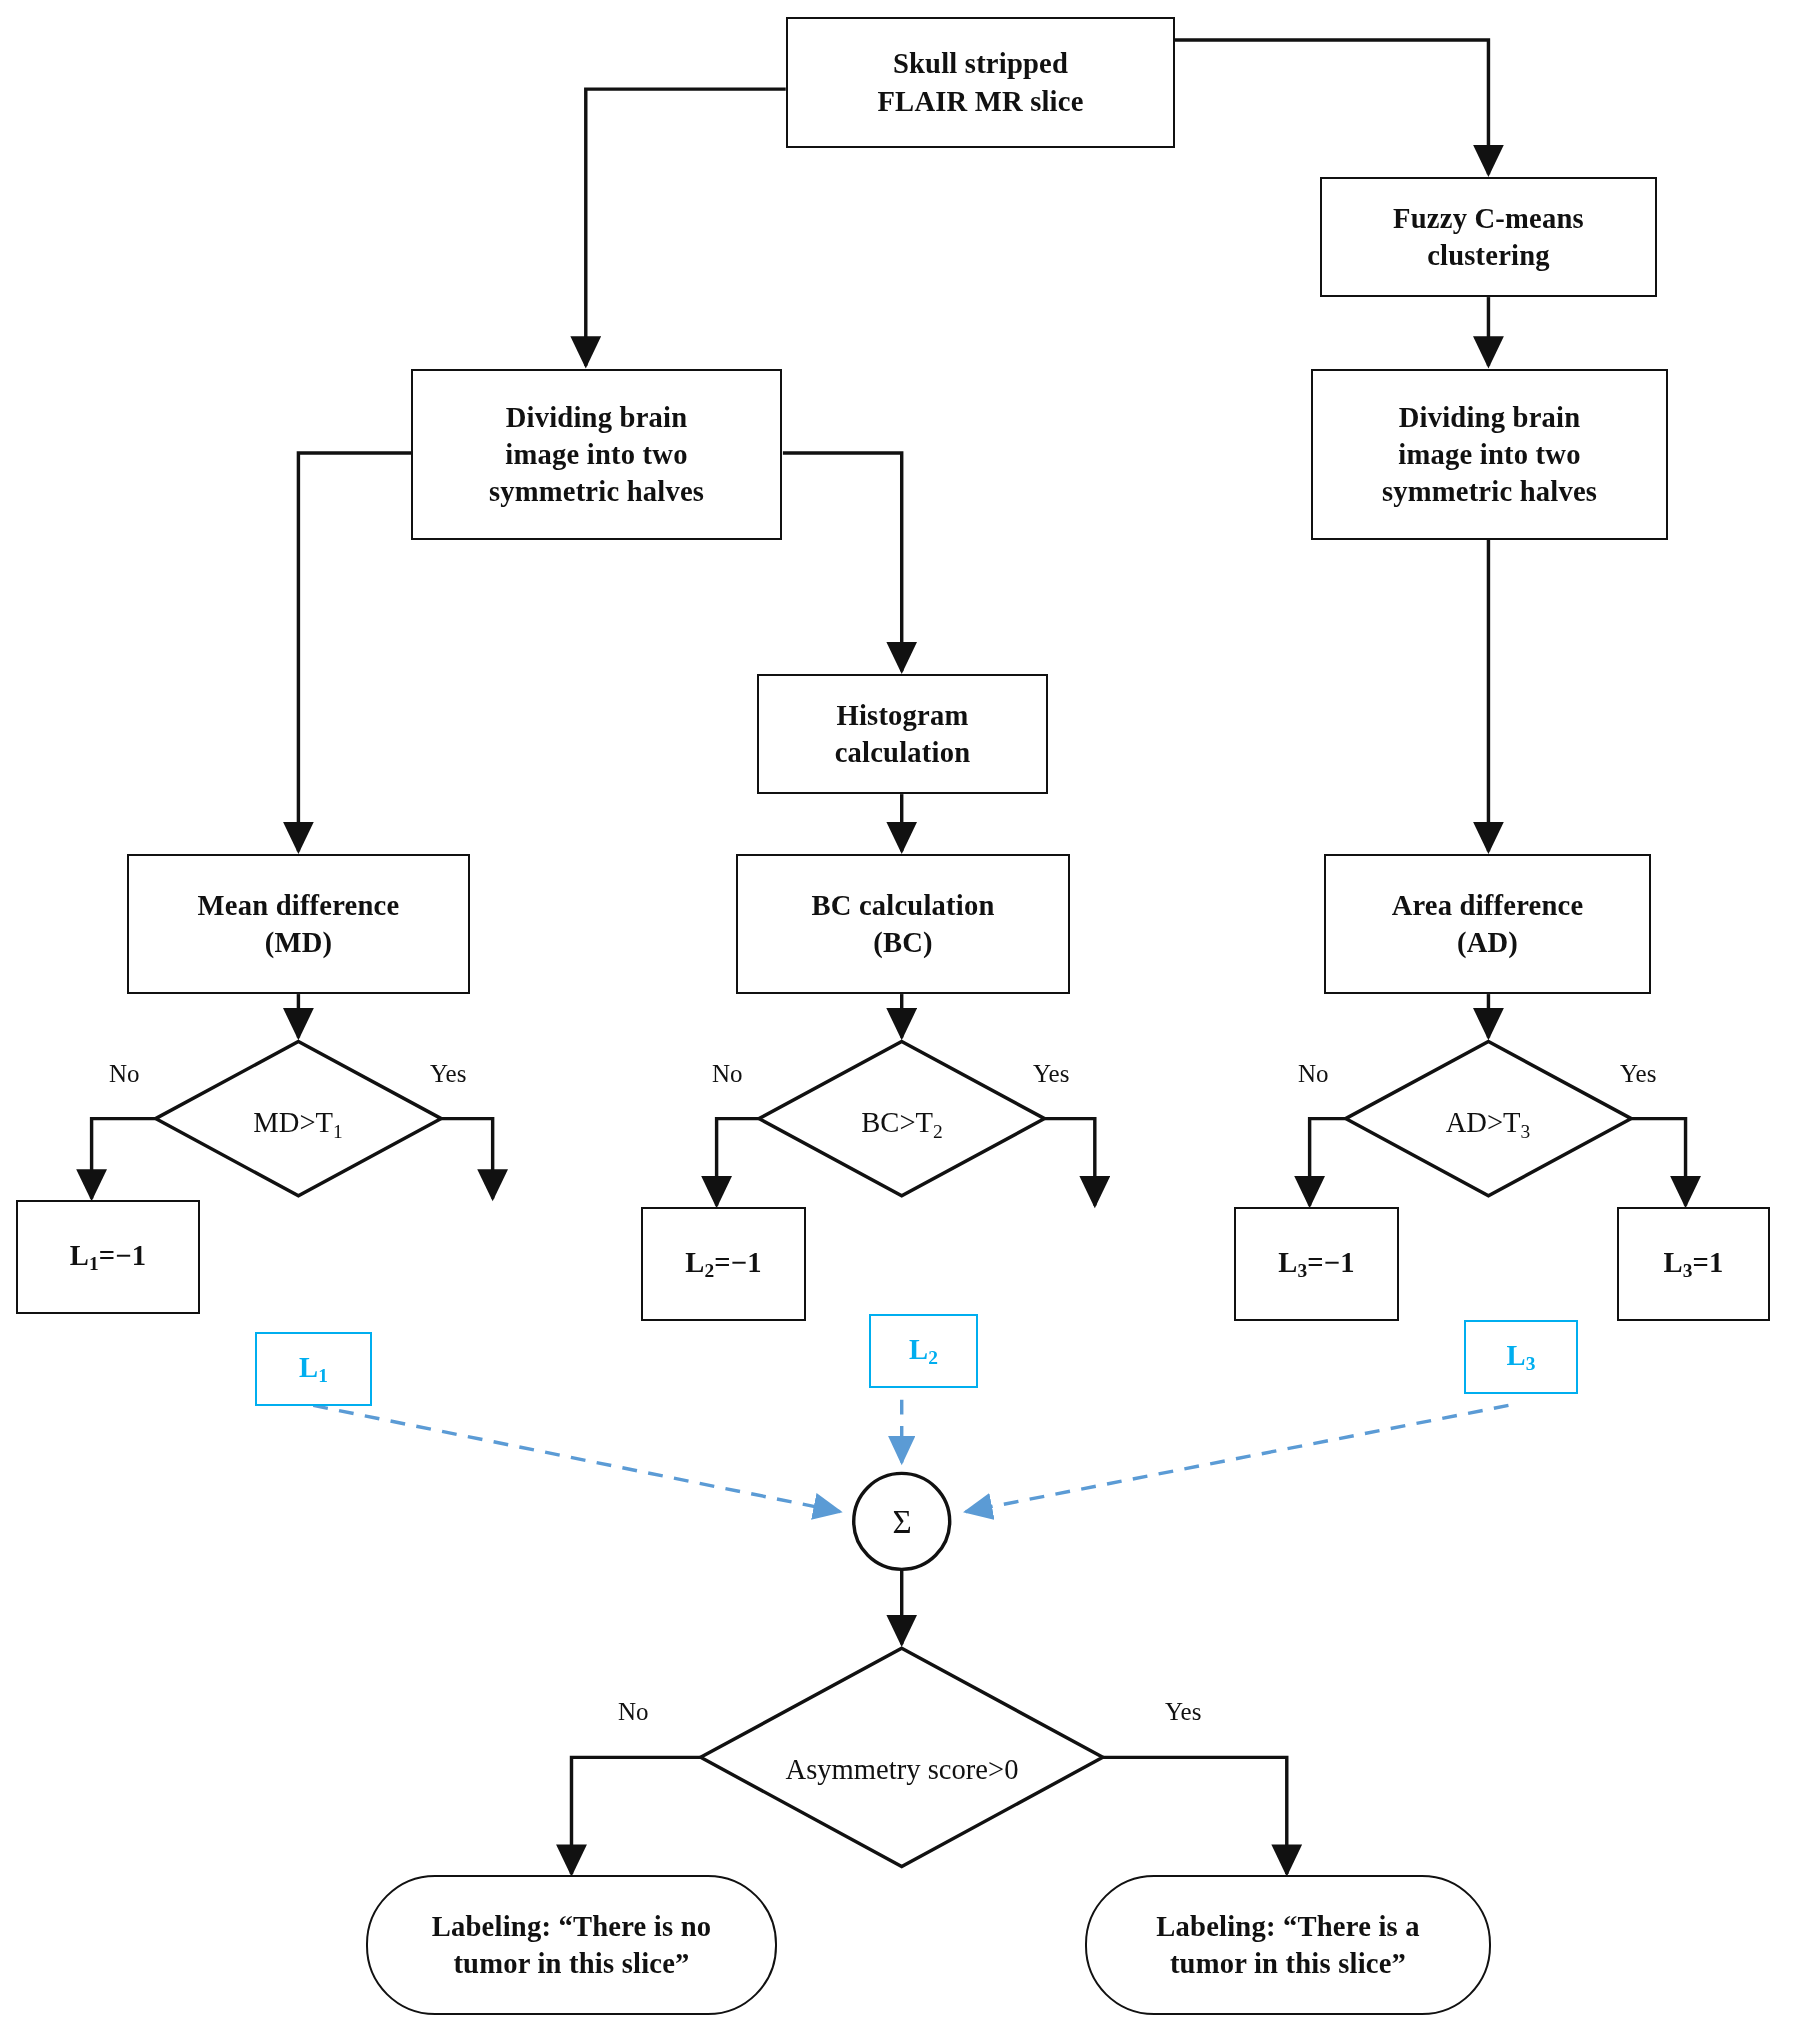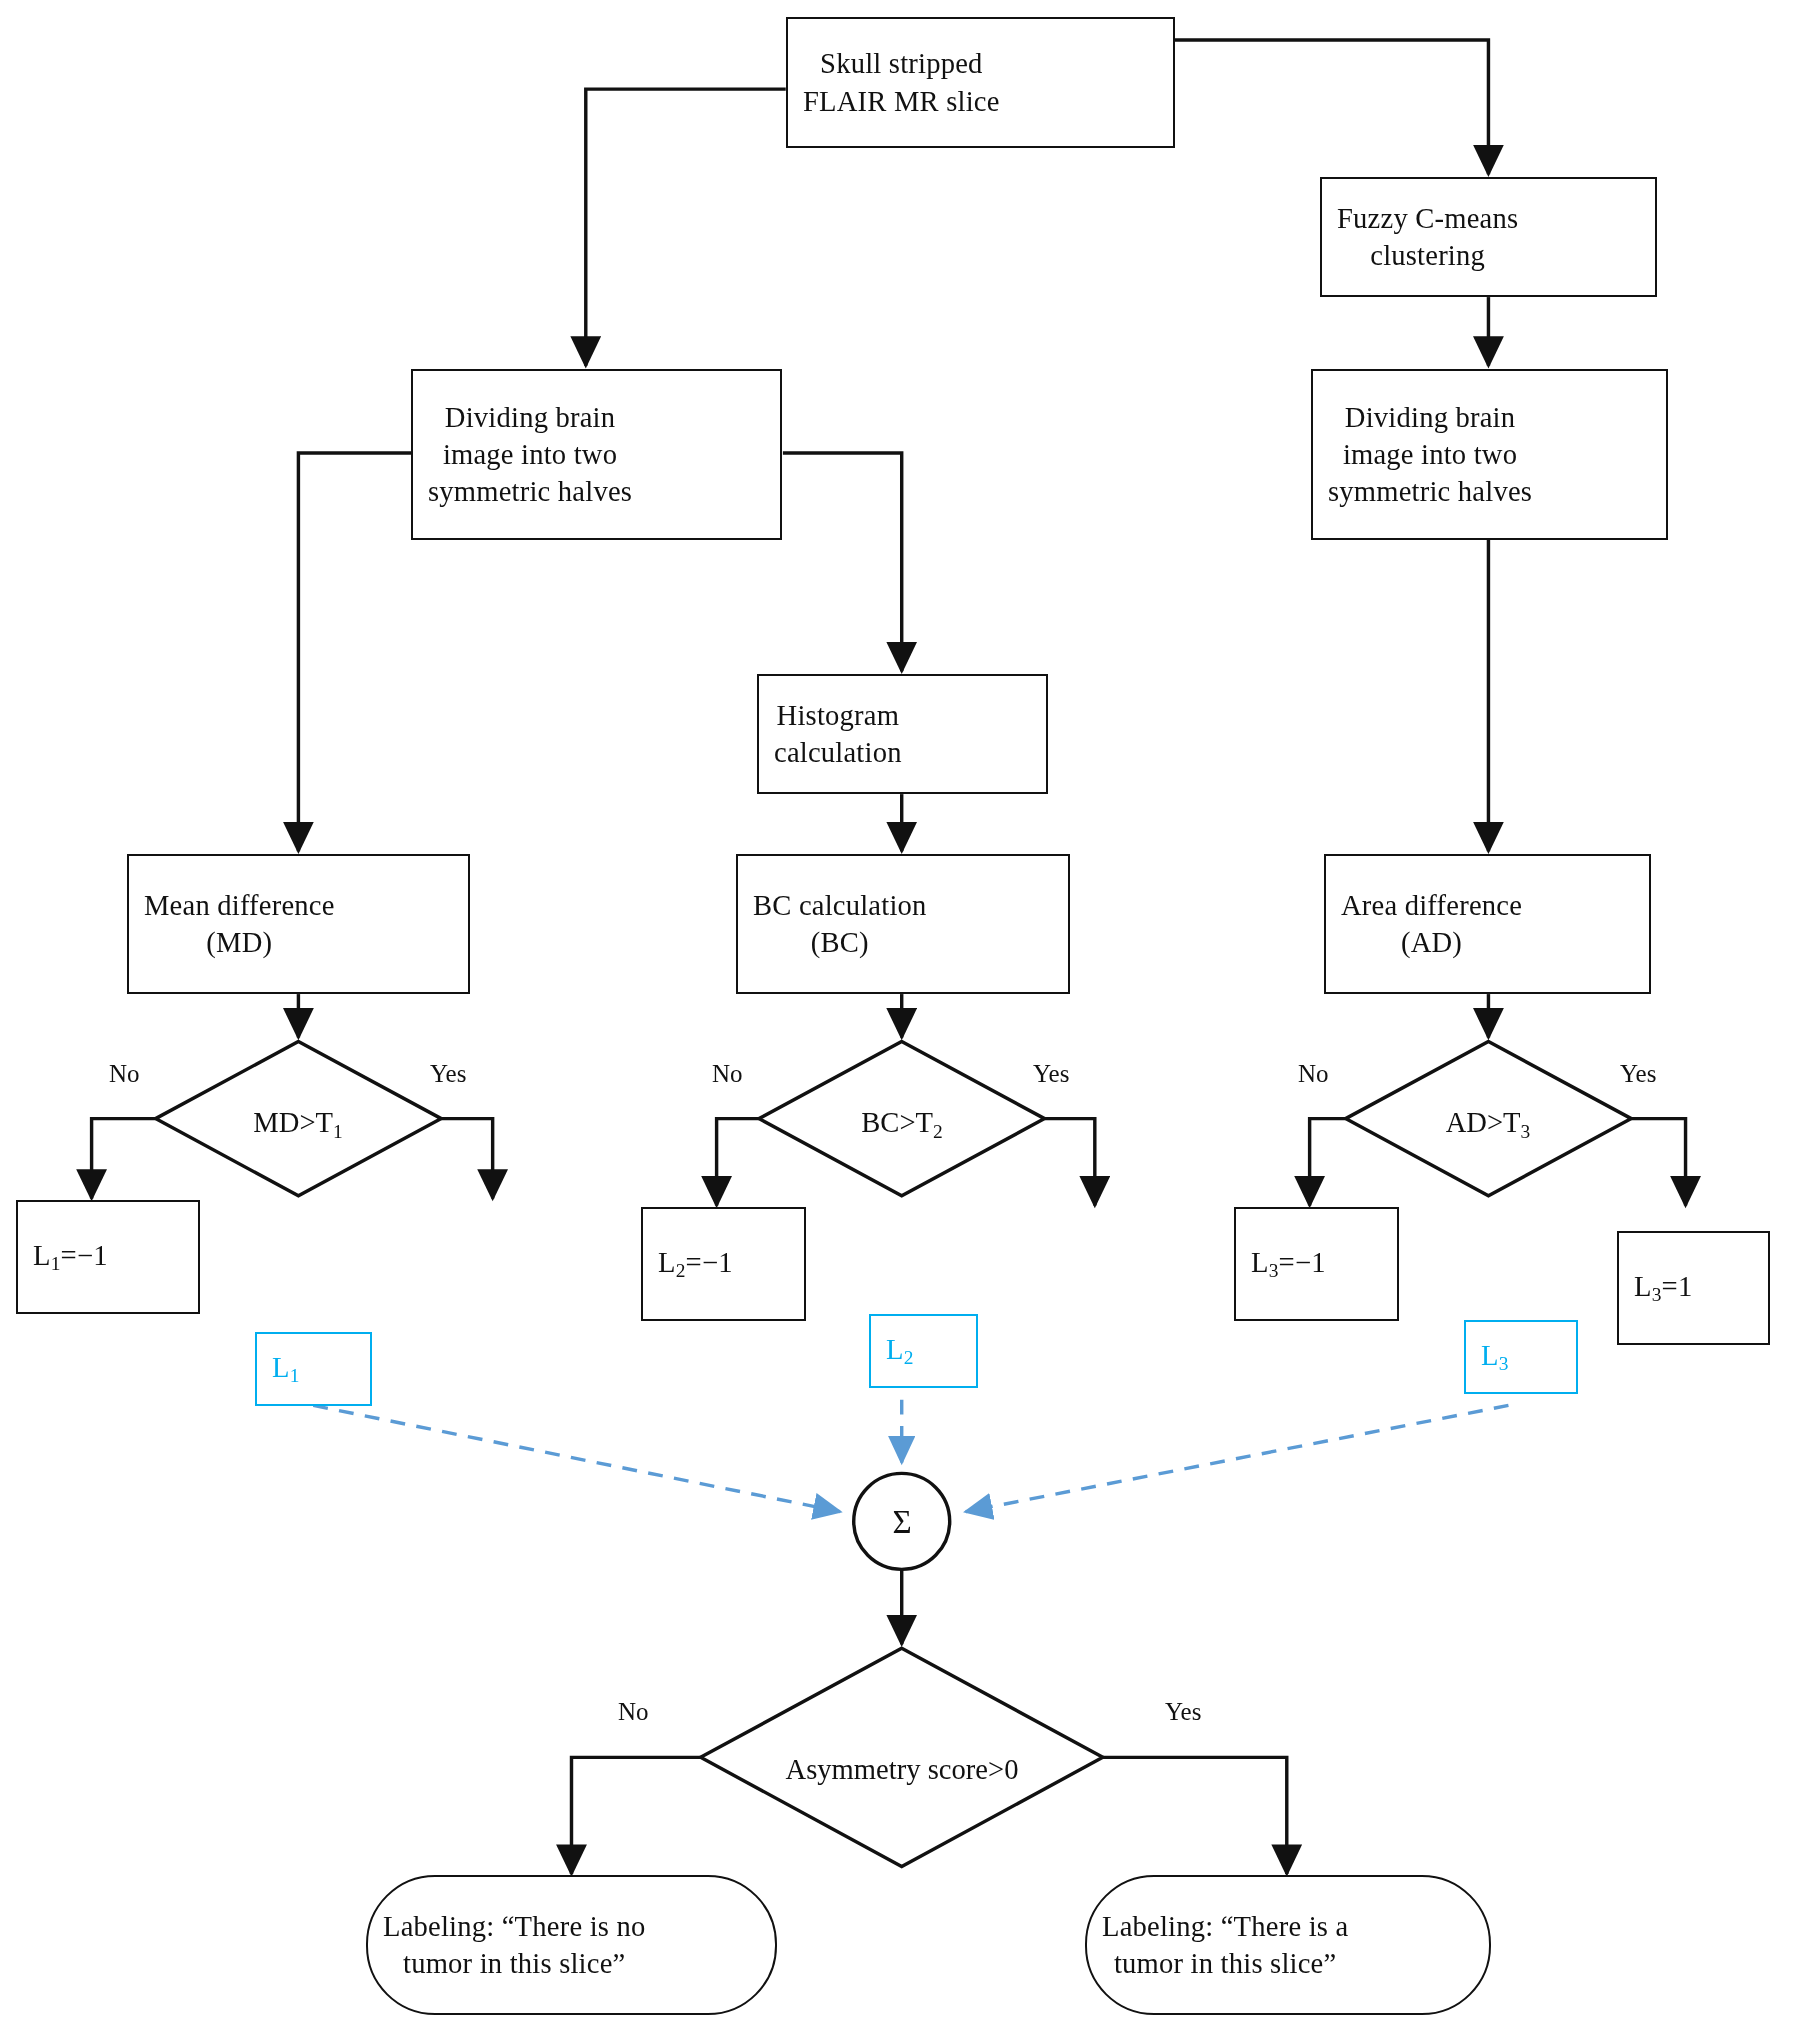--- a/index.html
+++ b/index.html
@@ -20,29 +20,30 @@
     position: absolute;
     inset: 0;
     width: 1796px;
     height: 2035px;
   }
   .node {
     position: absolute;
     box-sizing: border-box;
     display: flex;
     align-items: center;
-    justify-content: flex-start;
+    justify-content: center;
     text-align: center;
     color: #111111;
     background: #ffffff;
     border: 2.3px solid #111111;
     font-size: 28.6px;
     line-height: 1.30;
     letter-spacing: 0.2px;
     padding: 0 15px;
+    font-weight: bold;
   }
   .node.rounded {
     border-radius: 69px;
   }
   .node.blue {
     border: 2.9px solid #00AEEF;
     color: #00AEEF;
   }
   .diamond-label {
     position: absolute;
@@ -224,21 +225,21 @@
 
   <div class="node" style="left:16px; top:1200px; width:184px; height:114px;">
     <div class="nowrap"><span>L</span><sub>1</sub><span>=−1</span></div>
   </div>
   <div class="node" style="left:641px; top:1207px; width:165px; height:114px;">
     <div class="nowrap"><span>L</span><sub>2</sub><span>=−1</span></div>
   </div>
   <div class="node" style="left:1234px; top:1207px; width:165px; height:114px;">
     <div class="nowrap"><span>L</span><sub>3</sub><span>=−1</span></div>
   </div>
-  <div class="node" style="left:1617px; top:1207px; width:153px; height:114px;margin-top:24px;">
+  <div class="node" style="left:1617px; top:1207px; width:153px; height:114px;">
     <div class="nowrap"><span>L</span><sub>3</sub><span>=1</span></div>
   </div>
 
   <div class="node blue" style="left:255px; top:1332px; width:117px; height:74px;">
     <div class="nowrap"><span>L</span><sub>1</sub></div>
   </div>
   <div class="node blue" style="left:869px; top:1314px; width:109px; height:74px;">
     <div class="nowrap"><span>L</span><sub>2</sub></div>
   </div>
   <div class="node blue" style="left:1464px; top:1320px; width:114px; height:74px;">

